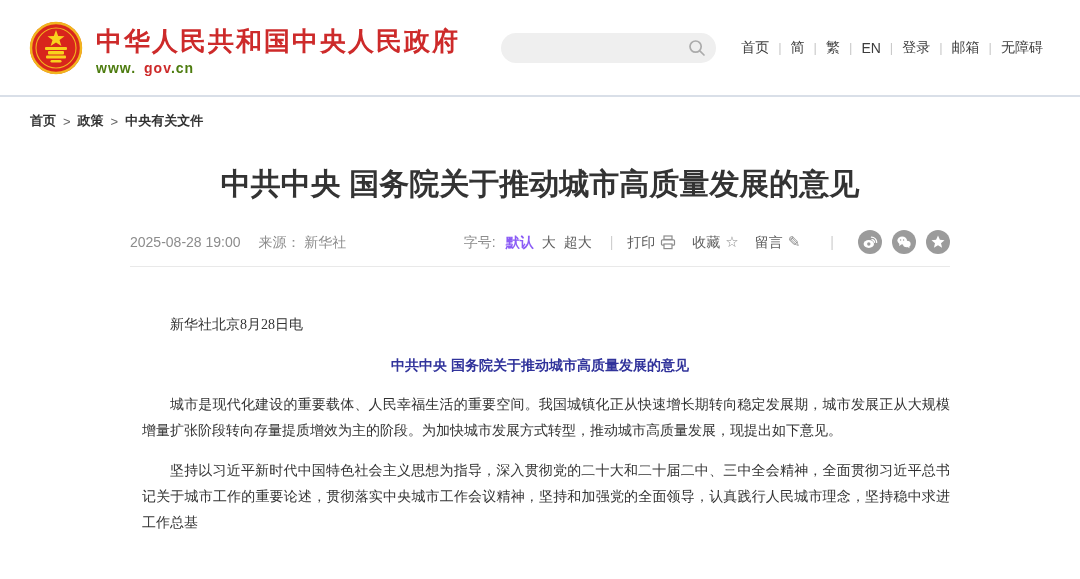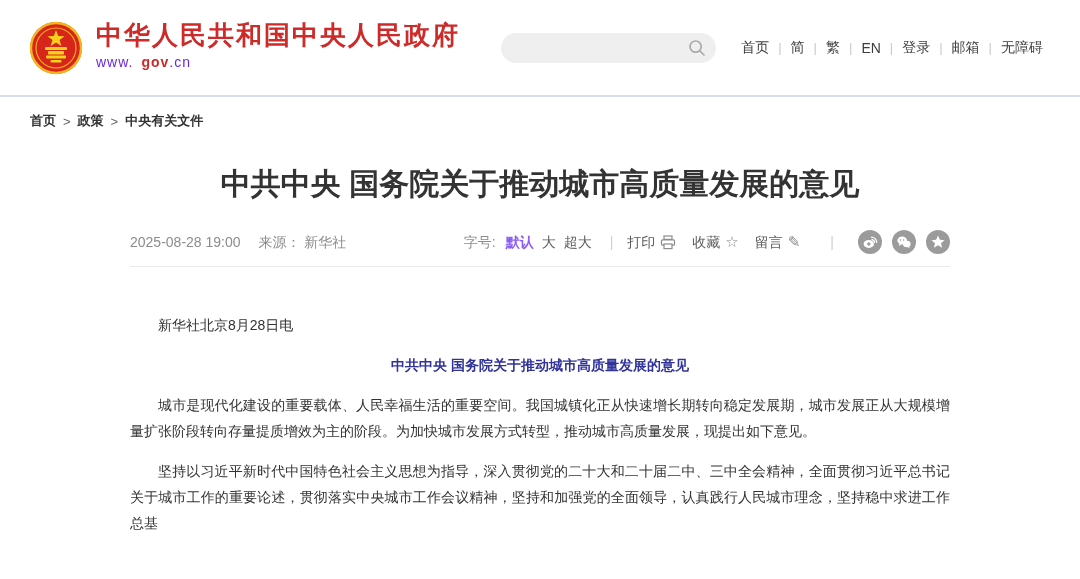--- a/index.html
+++ b/index.html
@@ -13,32 +13,32 @@
   }
   
   .header {
     height: 97px;
     display: flex;
     align-items: center;
     padding: 0 28px;
     border-bottom: 2px solid #d9dfe8;
     background: #fff;
   }
-  .brand { display: flex; align-items: flex-start; }
+  .brand { display: flex; align-items: flex-end; }
   .emblem { width: 56px; height: 56px; flex: 0 0 56px; }
   .brand-text { margin-left: 12px; }
   .site-title {
     color: #cd2a2a;
     font-size: 26px;
     font-weight: 700;
     letter-spacing: 2px;
     line-height: 30px;
   }
   .site-url { font-size: 14px; margin-top: 4px; letter-spacing: 1px; }
-  .site-url .gray { color: #6d28d9; }
+  .site-url .gray { color: #4d7c0f; font-weight: bold; }
   .site-url .red  { color: #cd2a2a; font-weight: 700; margin-left: 8px; }
   .header-right { margin-left: auto; display: flex; align-items: center; }
   .searchbox {
     width: 215px; height: 30px;
     background: #efefef;
     border-radius: 15px;
     display: flex; align-items: center;
     padding: 0 10px 0 14px;
   }
   .searchbox input {
@@ -97,21 +97,21 @@
   .share-circle svg { display: block; }
   .meta-divider { margin-top: 12px; border: none; border-top: 1px solid #e9e9e9; height: 0; }
   
   .article-body {
     margin-top: 45px;
     font-size: 14px;
     line-height: 26px;
     color: #333;
     text-align: justify;
   }
-  .article-body p { margin: 0 0 14px 0; }
+  .article-body p { margin: 0 0 14px 12px; font-family: Liberation Serif, serif; }
   .indent { text-indent: 2em; }
   .doc-head { text-align: center; color: #31339b; font-weight: 700; margin-bottom: 14px; }
   .doc-head .doc-date-line { font-weight: 700; }
   .section-heading { font-weight: 700; text-indent: 2em; }
 </style>
 </head>
 <body>
 
 <div class="header">
   <div class="brand">

